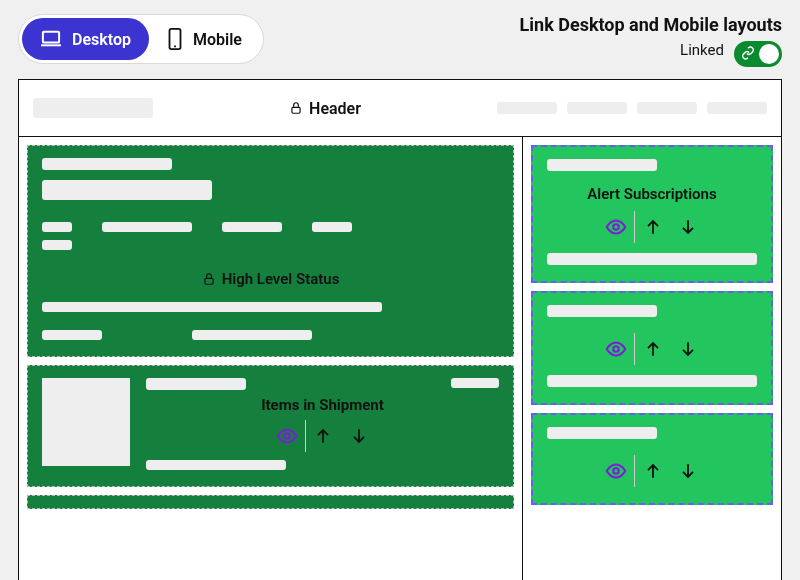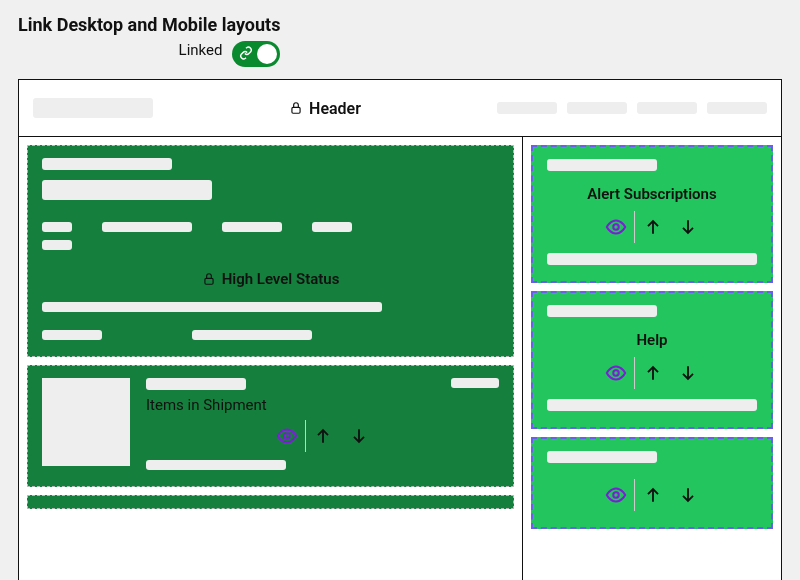--- a/index.html
+++ b/index.html
@@ -184,22 +184,22 @@
 
   
   .its {
     display:flex; gap: 16px;
   }
   .its-thumb { width: 88px; height: 88px; background:#eee; flex-shrink:0; }
   .its-side { flex:1; }
   .its-row1 { display:flex; justify-content:space-between; margin-bottom:6px;}
   .its-badge { width:48px; height:10px; }
   .its-title {
-    text-align:left;
-    font-size:15px; font-weight:400; margin: 6px 0 6px 0;
+    text-align:center;
+    font-size:15px; font-weight:700; margin: 6px 0 6px 0;
   }
   .controls {
     display:flex; justify-content:center; align-items:center; gap: 0;
     margin-top: 4px;
   }
   .ctrl {
     width: 36px; height: 32px;
     display:flex; align-items:center; justify-content:center;
     cursor:pointer;
   }
@@ -211,20 +211,40 @@
   
   .rs-head { width:110px; height:12px; margin-bottom:12px; }
   .rs-title { text-align:center; font-size:15px; font-weight:600; margin:2px 0 4px 0; }
   .rs-line { width:100%; height:12px; }
   .rs-line.mt { margin-top:10px; }
 </style>
 </head>
 <body>
 
 <div class="topbar">
+  <div class="device-toggle">
+    <div class="device-btn active">
+      <span class="device-icon">
+        <svg width="22" height="18" viewBox="0 0 24 20" fill="none" stroke="currentColor" stroke-width="2.2">
+          <rect x="3" y="2" width="18" height="12" rx="1"></rect>
+          <line x1="1" y1="17" x2="23" y2="17"></line>
+        </svg>
+      </span>
+      <span>Desktop</span>
+    </div>
+    <div class="device-btn">
+      <span class="device-icon">
+        <svg width="16" height="22" viewBox="0 0 16 24" fill="none" stroke="#111" stroke-width="2">
+          <rect x="2" y="1" width="12" height="22" rx="2"></rect>
+          <line x1="7" y1="20" x2="9" y2="20"></line>
+        </svg>
+      </span>
+      <span>Mobile</span>
+    </div>
+  </div>
 
   <div class="link-controls">
     <div class="link-title">Link Desktop and Mobile layouts</div>
     <div class="link-row">
       <span class="link-label">Linked</span>
       <div class="switch">
         <span class="switch-icon">
           <svg width="14" height="14" viewBox="0 0 24 24" fill="none" stroke="currentColor" stroke-width="2.5">
             <path d="M10 13a5 5 0 0 0 7 0l3-3a5 5 0 0 0-7-7l-1 1"></path>
             <path d="M14 11a5 5 0 0 0-7 0l-3 3a5 5 0 0 0 7 7l1-1"></path>
@@ -349,21 +369,20 @@
               <line x1="12" y1="4" x2="12" y2="19"></line>
                 <polyline points="6 13 12 19 18 13"></polyline>
             </svg>
           </div>
         </div>
         <div class="skel rs-line mt"></div>
       </div>
 
       <div class="section selectable">
         <div class="skel rs-head"></div>
-        <div class="rs-title">Help</div>
         <div class="controls">
           <div class="ctrl eye">
             <svg width="22" height="22" viewBox="0 0 24 24" fill="none" stroke="currentColor" stroke-width="2.2">
               <path d="M2 12s3.5-7 10-7 10 7 10 7-3.5 7-10 7S2 12 2 12z"></path>
               <circle cx="12" cy="12" r="3"></circle>
             </svg>
           </div>
           <div class="ctrl arrow sep">
             <svg width="20" height="20" viewBox="0 0 24 24" fill="none" stroke="currentColor" stroke-width="2.2">
               <line x1="12" y1="20" x2="12" y2="5"></line>

